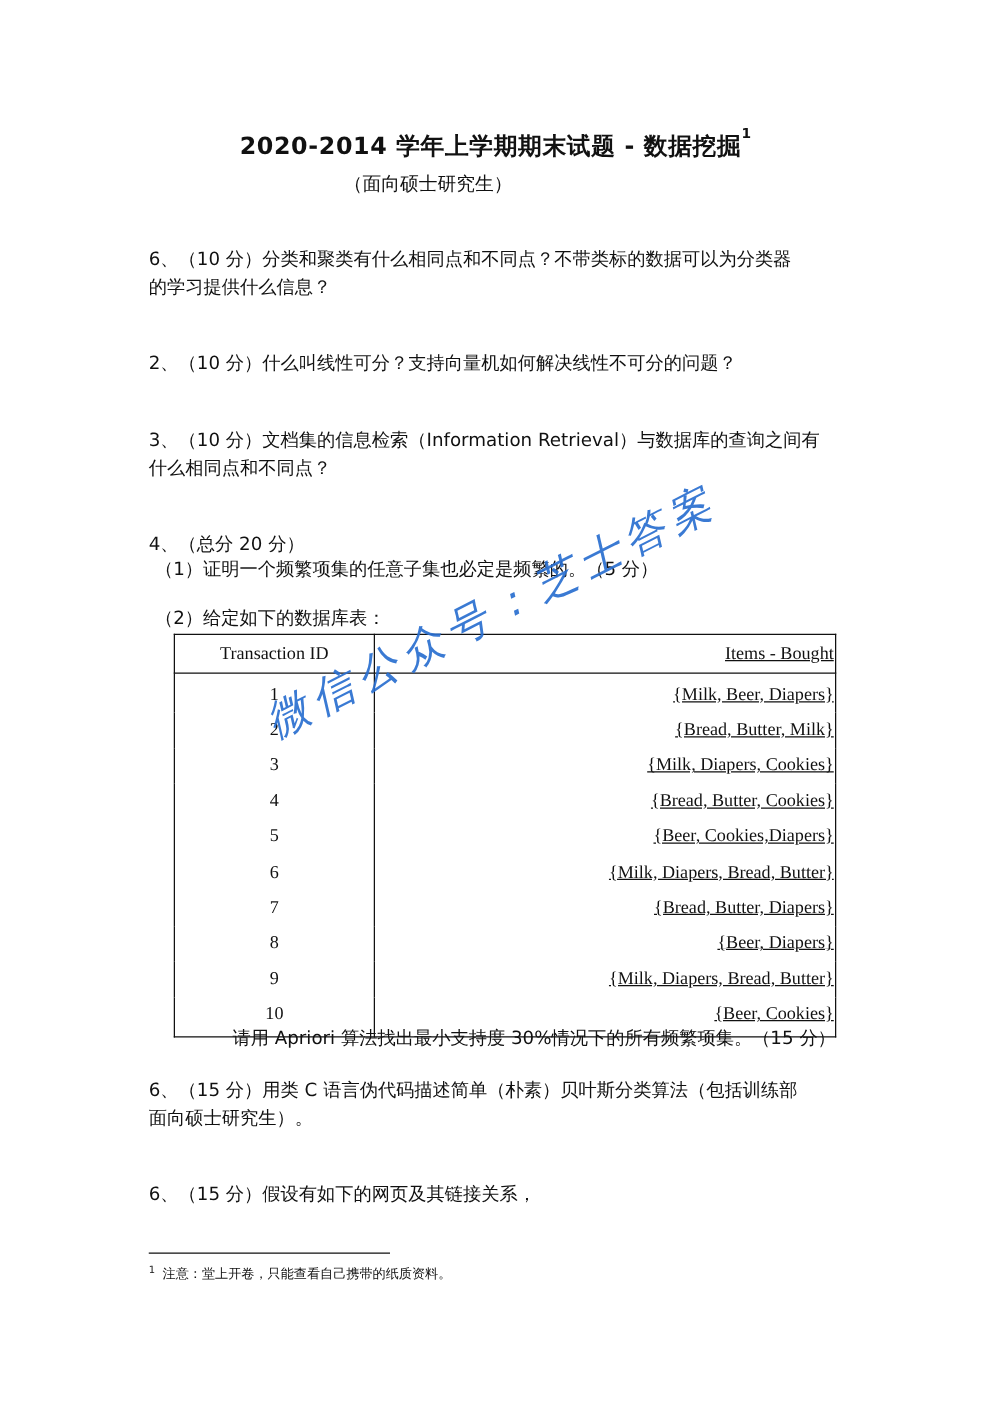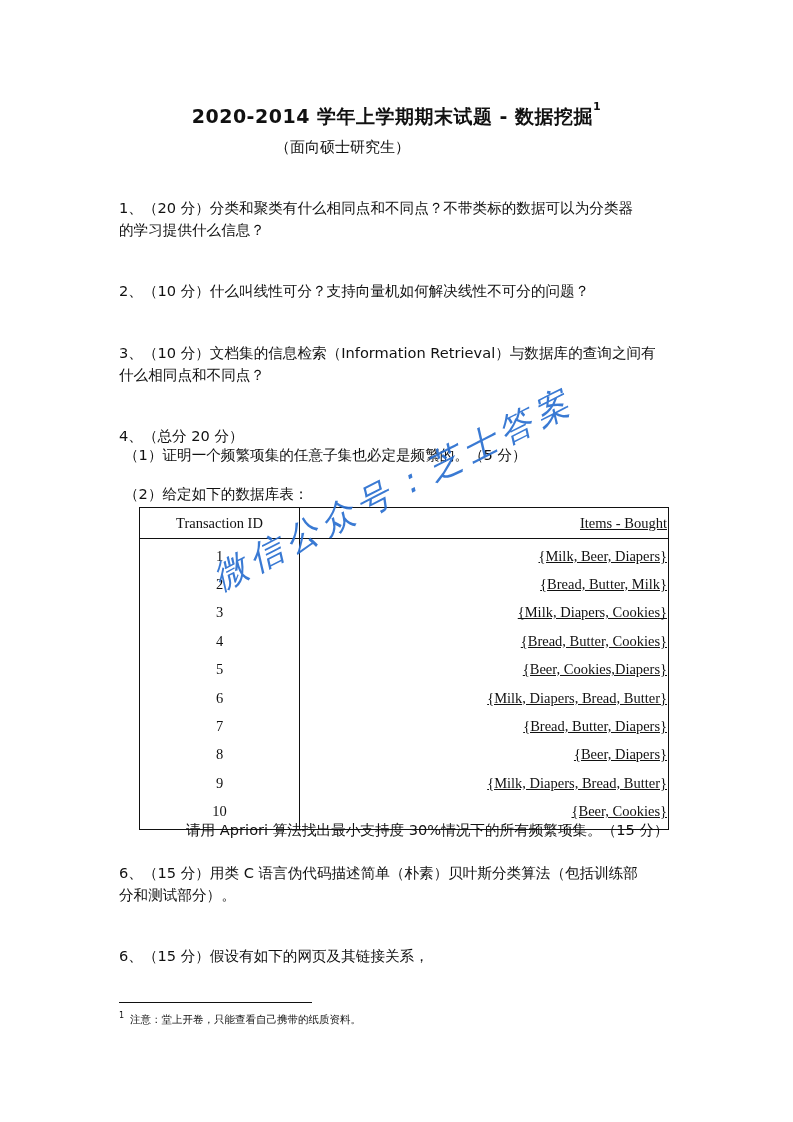--- a/index.html
+++ b/index.html
@@ -31,21 +31,21 @@
 </style>
 </head>
 <body>
 
 <div class="page">
 
   <div class="title"><span>2020-2014 学年上学期期末试题  -  数据挖掘</span><sup>1</sup></div>
   <div class="subtitle">（面向硕士研究生）</div>
 
   <div class="q" style="top:197px;">
-    <div>1、（20 分）分类和聚类有什么相同点和不同点？不带类标的数据可以为分类器</div>
+    <div>6、（10 分）分类和聚类有什么相同点和不同点？不带类标的数据可以为分类器</div>
     <div>的学习提供什么信息？</div>
   </div>
 
   <div class="q" style="top:280px;">
     <div>2、（10 分）什么叫线性可分？支持向量机如何解决线性不可分的问题？</div>
   </div>
 
   <div class="q" style="top:342px;">
     <div>3、（10 分）文档集的信息检索（Information  Retrieval）与数据库的查询之间有</div>
     <div>什么相同点和不同点？</div>
@@ -105,21 +105,21 @@
         <td class="id">10</td>
         <td class="items">{Beer, Cookies}</td>
       </tr>
     </tbody>
   </table>
 
   <div class="indent" style="left:152px; top:821px;margin-left:34px;">请用 Apriori 算法找出最小支持度 30%情况下的所有频繁项集。（15 分）</div>
 
   <div class="q" style="top:862px;">
     <div>6、（15 分）用类 C 语言伪代码描述简单（朴素）贝叶斯分类算法（包括训练部</div>
-    <div>分和测试部分）。</div>
+    <div>面向硕士研究生）。</div>
   </div>
 
   <div class="q" style="top:945px;">
     <div>6、（15 分）假设有如下的网页及其链接关系，</div>
   </div>
 
   <div class="footnote-rule"></div>
   <div class="footnote"><sup>1</sup><span>注意：堂上开卷，只能查看自己携带的纸质资料。</span></div>
 
   <div class="watermark">微信公众号：芝士答案</div>

